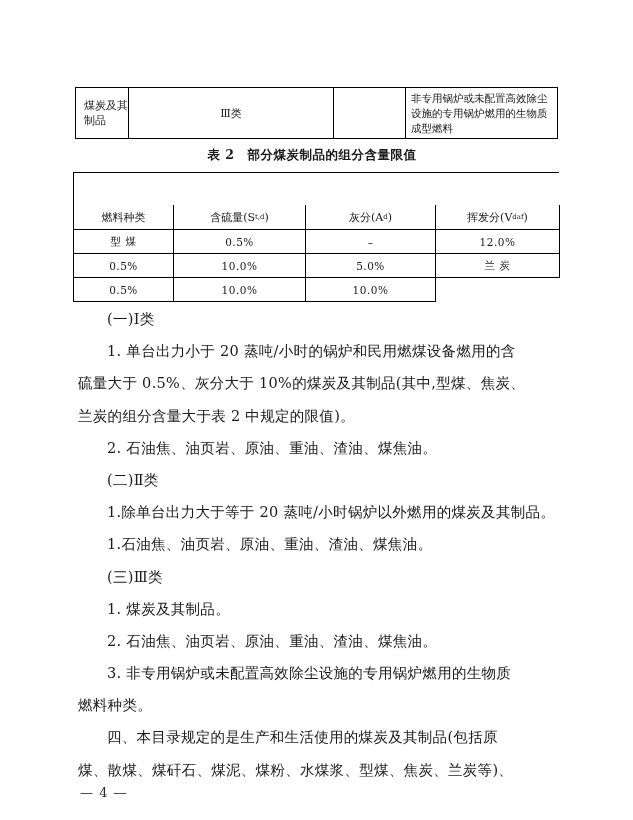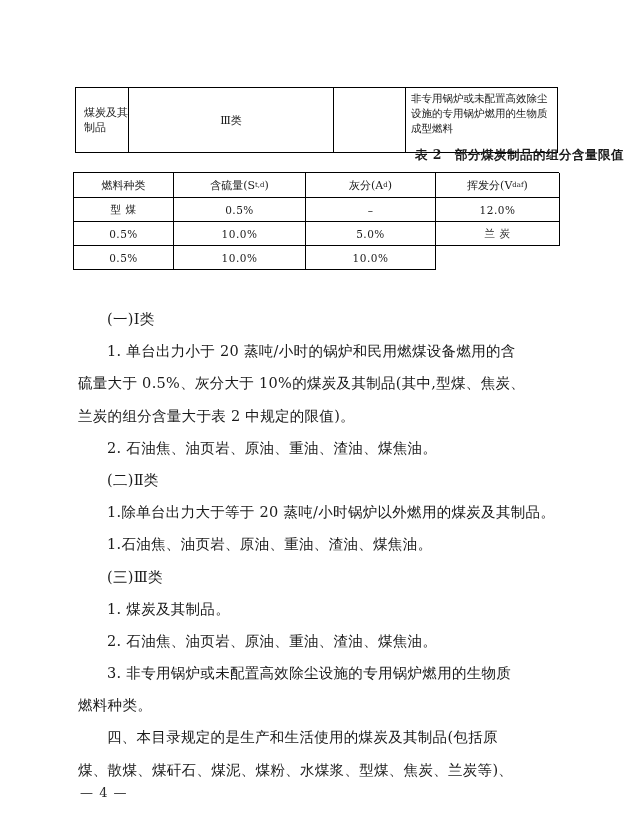--- a/index.html
+++ b/index.html
@@ -31,31 +31,31 @@
     min-height: 50px;
     font-size: 11px;
     display: flex;
     align-items: center;
   }
   .t1 .c-center { justify-content: center; }
   .t1 .c-left { padding-left: 8px; }
   .t1 .c-desc {
     font-size: 10.5px;
     line-height: 15px;
-    padding: 3px 4px 16px 5px;
+    padding: 3px 4px 2px 5px;
     align-items: flex-start;
   }
 
   
   .t2-title {
     position: absolute;
     top: 147px;
     left: 0;
     width: 624px;
-    text-align: right;
+    text-align: center;
     font-size: 12.5px;
     font-weight: bold;
     letter-spacing: 0.5px;
   }
 
   
   .t2 {
     position: absolute;
     left: 73px;
     top: 172px;
@@ -67,21 +67,21 @@
     font-size: 11px;
   }
   .t2 .cell {
     border-right: 1px solid #000;
     border-bottom: 1px solid #000;
     display: flex;
     align-items: center;
     justify-content: center;
     text-align: center;
   }
-  .t2 .hcell { height: 25px; }
+  .t2 .hcell { height: 25px; margin-top: 32px; }
   .t2 .dcell { height: 24px; font-size: 10.5px; letter-spacing: 0.5px; }
   .t2 sub { font-size: 7px; line-height: 1; }
 
   
   .body-text {
     position: absolute;
     left: 78px;
     top: 291px;
     width: 482px;
     font-size: 14.5px;

